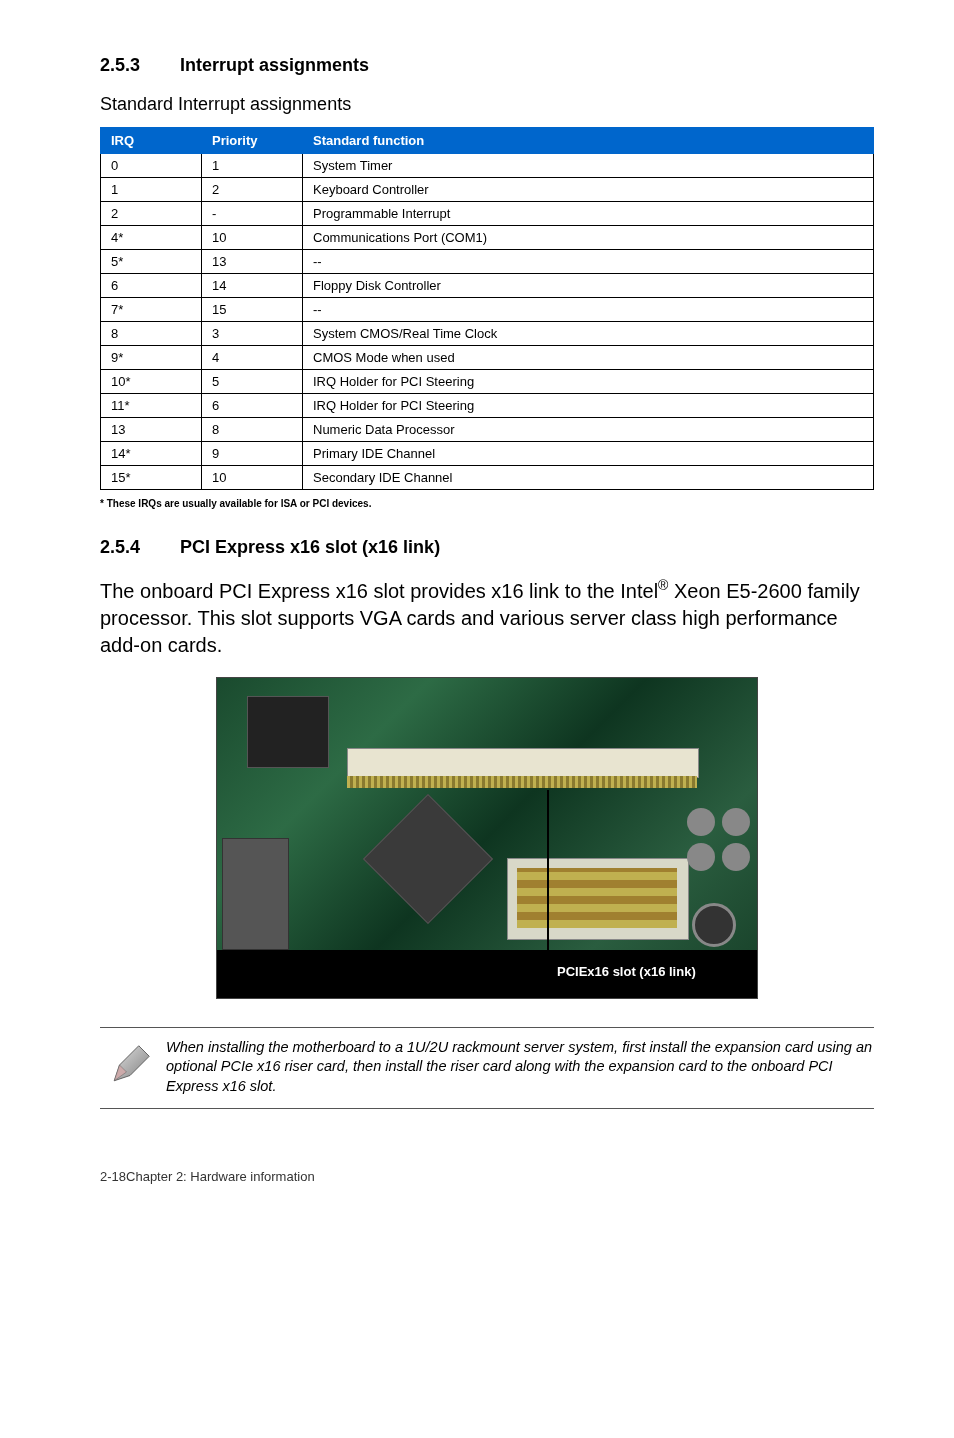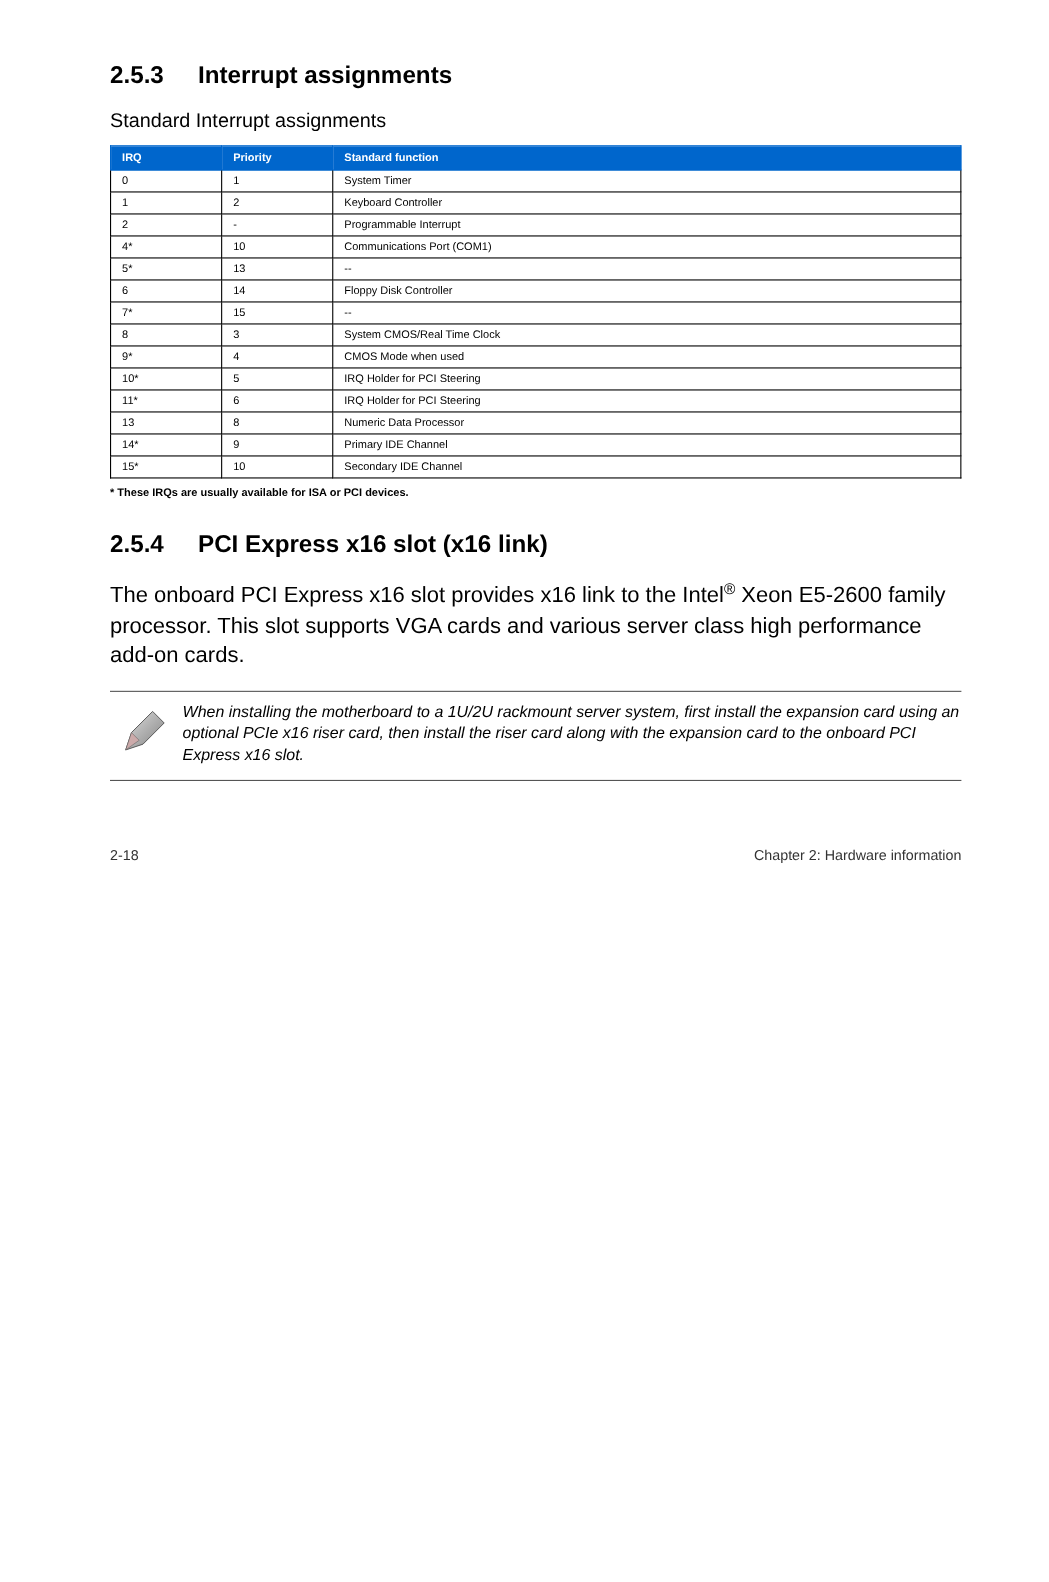--- a/index.html
+++ b/index.html
@@ -7,37 +7,37 @@
     margin: 0;
     padding: 0;
     background: #fff;
     color: #000;
     width: 954px;
   }
   .page {
     padding: 55px 80px 40px 100px;
   }
   h2.section-num {
-    font-size: 22px;
+    font-size: 18px;
     font-weight: bold;
     margin: 0 0 18px 0;
   }
   h2.section-num .num {
     display: inline-block;
     width: 80px;
   }
   h3.subheading {
     font-size: 18px;
     font-weight: normal;
     margin: 0 0 12px 0;
   }
   table.irq-table {
     width: 100%;
     border-collapse: collapse;
-    font-size: 10px;
+    font-size: 13px;
     margin-bottom: 8px;
   }
   table.irq-table th {
     background: #0066cc;
     color: #fff;
     text-align: left;
     font-weight: bold;
     padding: 5px 10px;
     border: 1px solid #0066cc;
   }
@@ -136,24 +136,22 @@
     padding-top: 6px;
   }
   .note-icon svg { width: 42px; height: 42px; }
   .note-text {
     font-size: 14.5px;
     line-height: 1.35;
     padding-left: 6px;
   }
   .footer {
     display: flex;
-    justify-content: space-between;
     font-size: 13px;
     color: #333;
-    gap: 44px;
   }
   sup { font-size: 0.7em; }
 </style>
 </head>
 <body>
 
 <div class="page">
 
   <h2 class="section-num">
     <span class="num">2.5.3</span><span>Interrupt assignments</span>
@@ -246,20 +244,40 @@
   <p class="footnote">* These IRQs are usually available for ISA or PCI devices.</p>
 
   <h2 class="section-num">
     <span class="num">2.5.4</span><span>PCI Express x16 slot (x16 link)</span>
   </h2>
 
   <p class="body">
     <span>The onboard PCI Express x16 slot provides x16 link to the Intel</span><sup>®</sup><span> Xeon E5-2600 family processor. This slot supports VGA cards and various server class high performance add-on cards.</span>
   </p>
 
+  <div class="photo-wrap">
+    <div class="photo">
+      <div class="chip" style="left:30px; top:18px; width:80px; height:70px;"></div>
+      <div class="slot" style="left:130px; top:70px; width:350px; height:28px;"></div>
+      <div class="pins" style="left:130px; top:98px; width:350px; height:12px;"></div>
+      <div class="chip" style="left:165px; top:135px; width:90px; height:90px; background:#3a3a3a; transform:rotate(45deg);"></div>
+      <div class="slot" style="left:290px; top:180px; width:180px; height:80px; background:#d8d8c8;"></div>
+      <div class="pins" style="left:300px; top:190px; width:160px; height:60px; background:repeating-linear-gradient(0deg,#c0b050 0 8px,#a08030 8px 16px);"></div>
+      <div class="ports" style="left:5px; top:160px; width:65px; height:110px;"></div>
+      <div class="round" style="left:470px; top:130px; width:28px; height:28px;"></div>
+      <div class="round" style="left:505px; top:130px; width:28px; height:28px;"></div>
+      <div class="round" style="left:470px; top:165px; width:28px; height:28px;"></div>
+      <div class="round" style="left:505px; top:165px; width:28px; height:28px;"></div>
+      <div class="round" style="left:475px; top:225px; width:38px; height:38px; background:#333; border:3px solid #888;"></div>
+      <div class="label-bar">
+        <div class="line"></div>
+        <div class="txt">PCIEx16 slot (x16 link)</div>
+      </div>
+    </div>
+  </div>
 
   <div class="note-row">
     <div class="note-icon">
       <svg viewBox="0 0 48 48">
         <defs>
           <linearGradient id="g1" x1="0" y1="0" x2="1" y2="1">
             <stop offset="0%" stop-color="#e0e0e0"></stop>
             <stop offset="100%" stop-color="#808080"></stop>
           </linearGradient>
         </defs>

